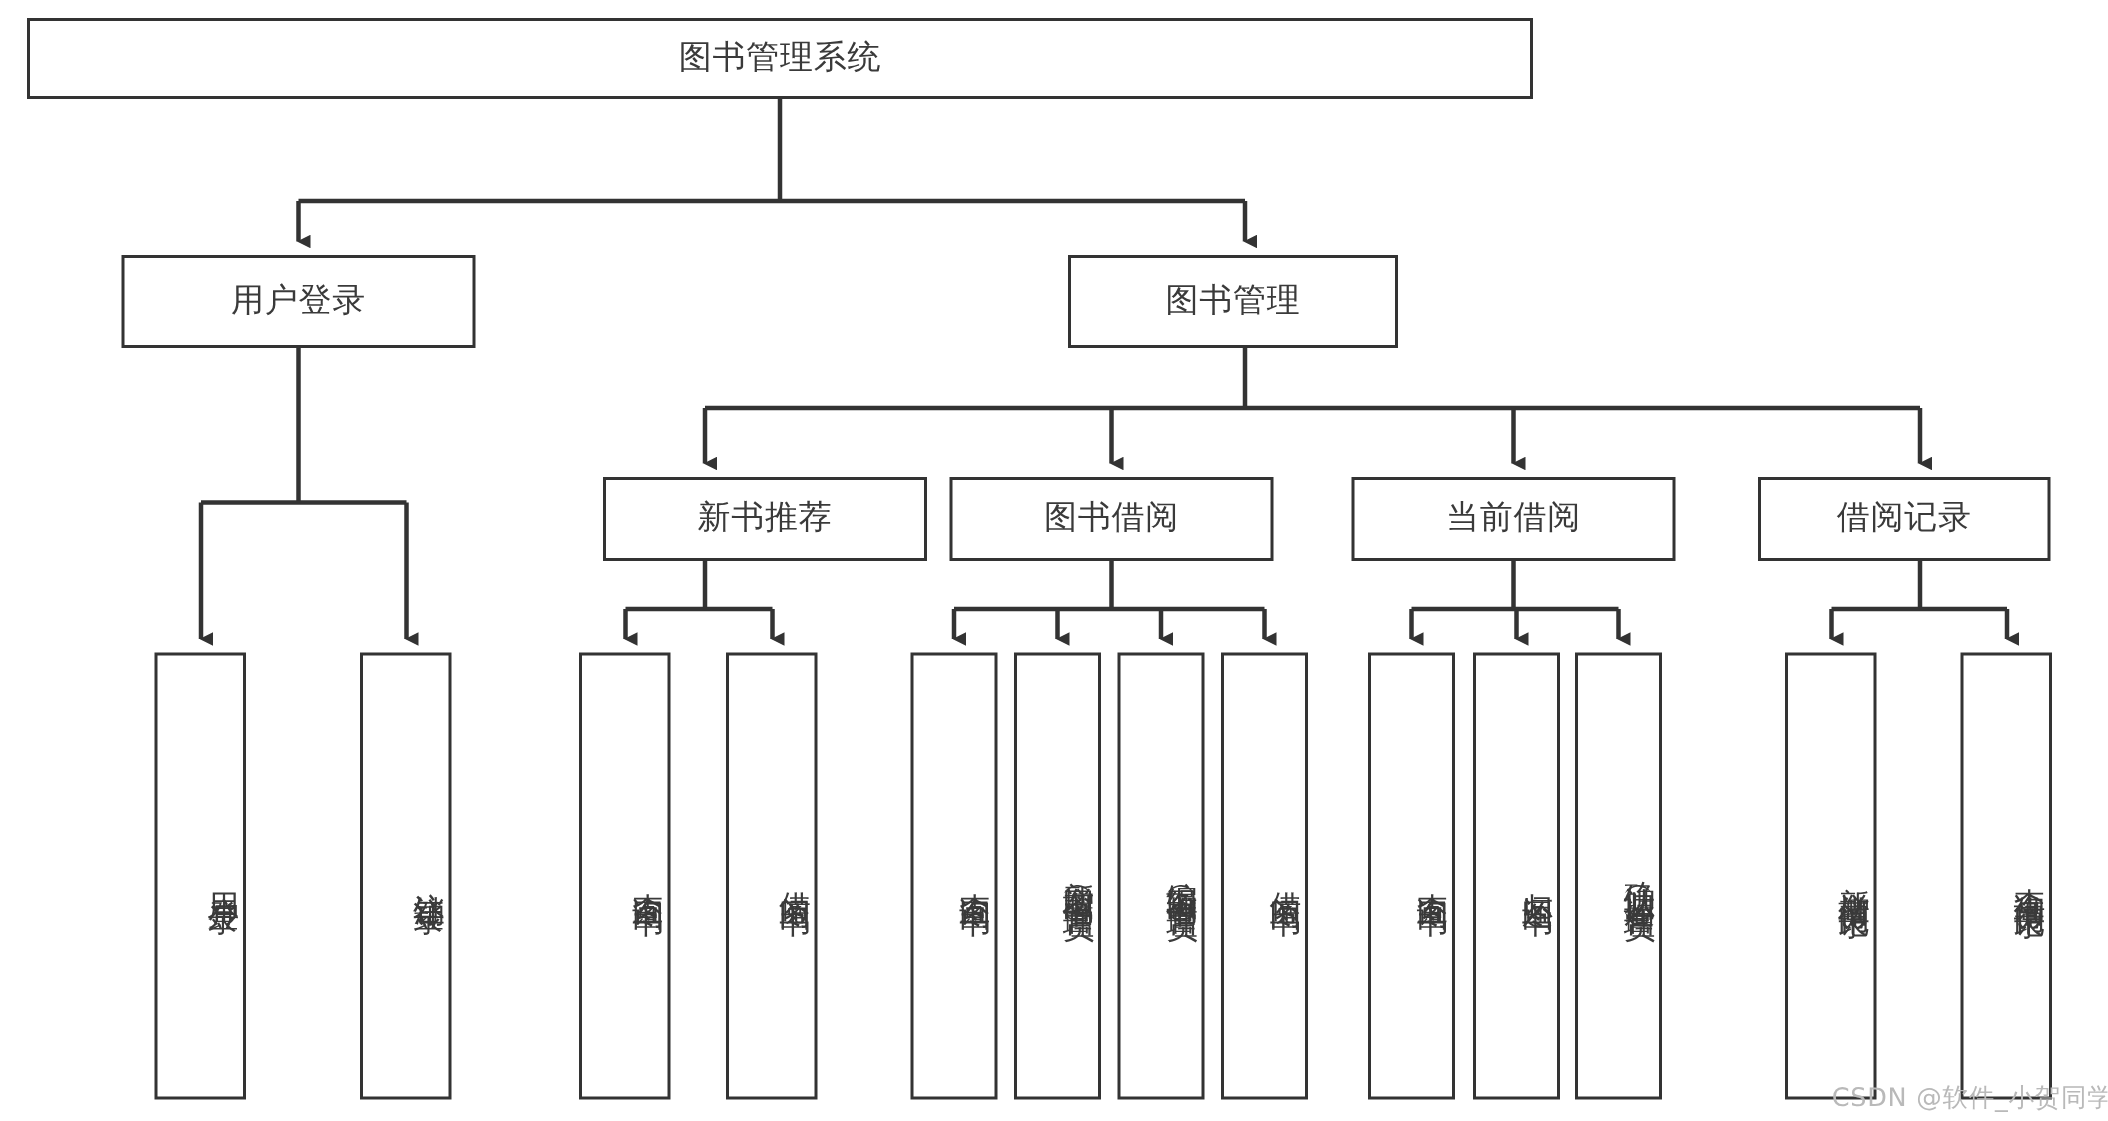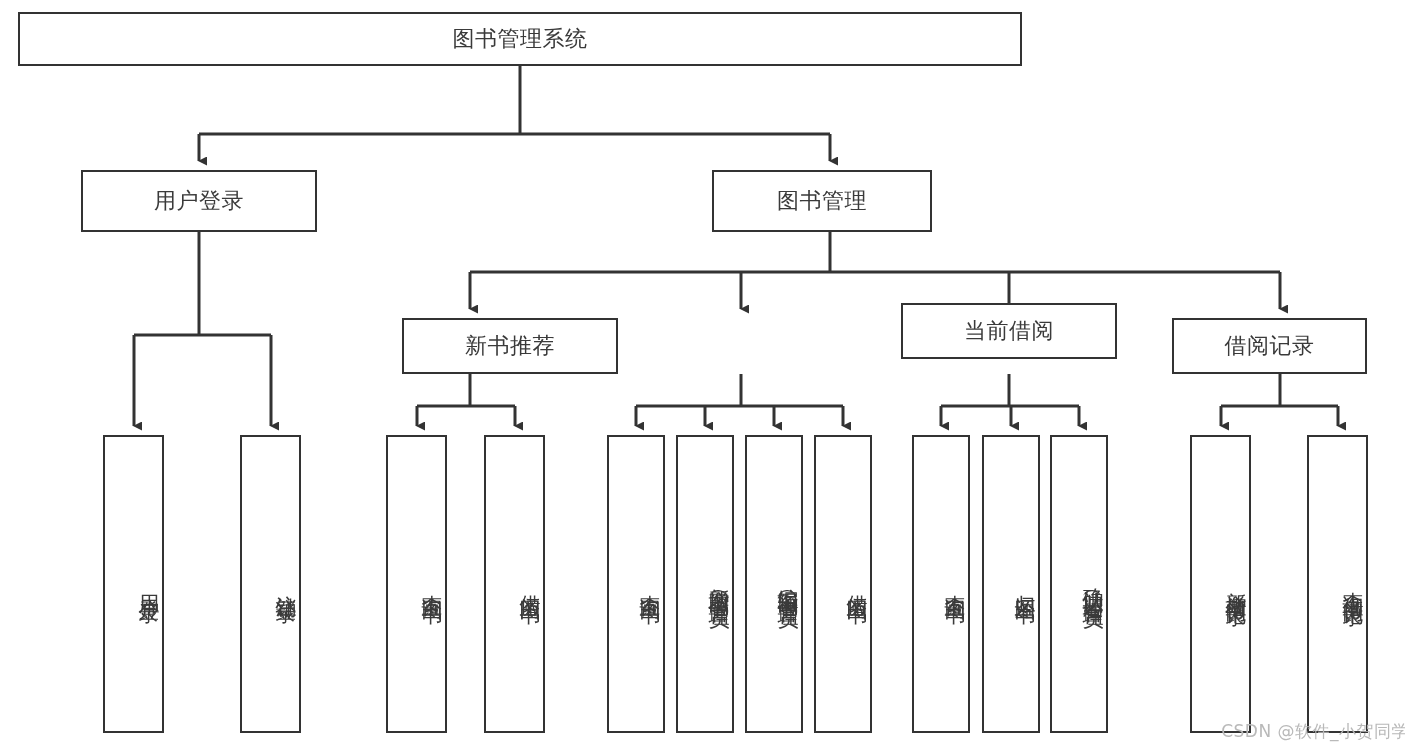--- a/index.html
+++ b/index.html
@@ -132,21 +132,24 @@
   <div class="node node-h" style="left:81px; top:170px; width:236px; height:62px;">
     <span>用户登录</span>
   </div>
   <div class="node node-h" style="left:712px; top:170px; width:220px; height:62px;">
     <span>图书管理</span>
   </div>
 
   <div class="node node-h" style="left:362px; top:318px; width:216px; height:56px;margin-left:40px;">
     <span>新书推荐</span>
   </div>
-  <div class="node node-h" style="left:901px; top:303px; width:216px; height:56px;">
+  <div class="node node-h" style="left:633px; top:318px; width:216px; height:56px;">
+    <span>图书借阅</span>
+  </div>
+  <div class="node node-h" style="left:901px; top:318px; width:216px; height:56px;">
     <span>当前借阅</span>
   </div>
   <div class="node node-h" style="left:1172px; top:318px; width:195px; height:56px;">
     <span>借阅记录</span>
   </div>
 
   <div class="node node-v" style="left:103px; top:435px; width:61px; height:298px;">
     <span class="vlabel">用户登录</span>
   </div>
   <div class="node node-v" style="left:240px; top:435px; width:61px; height:298px;">

